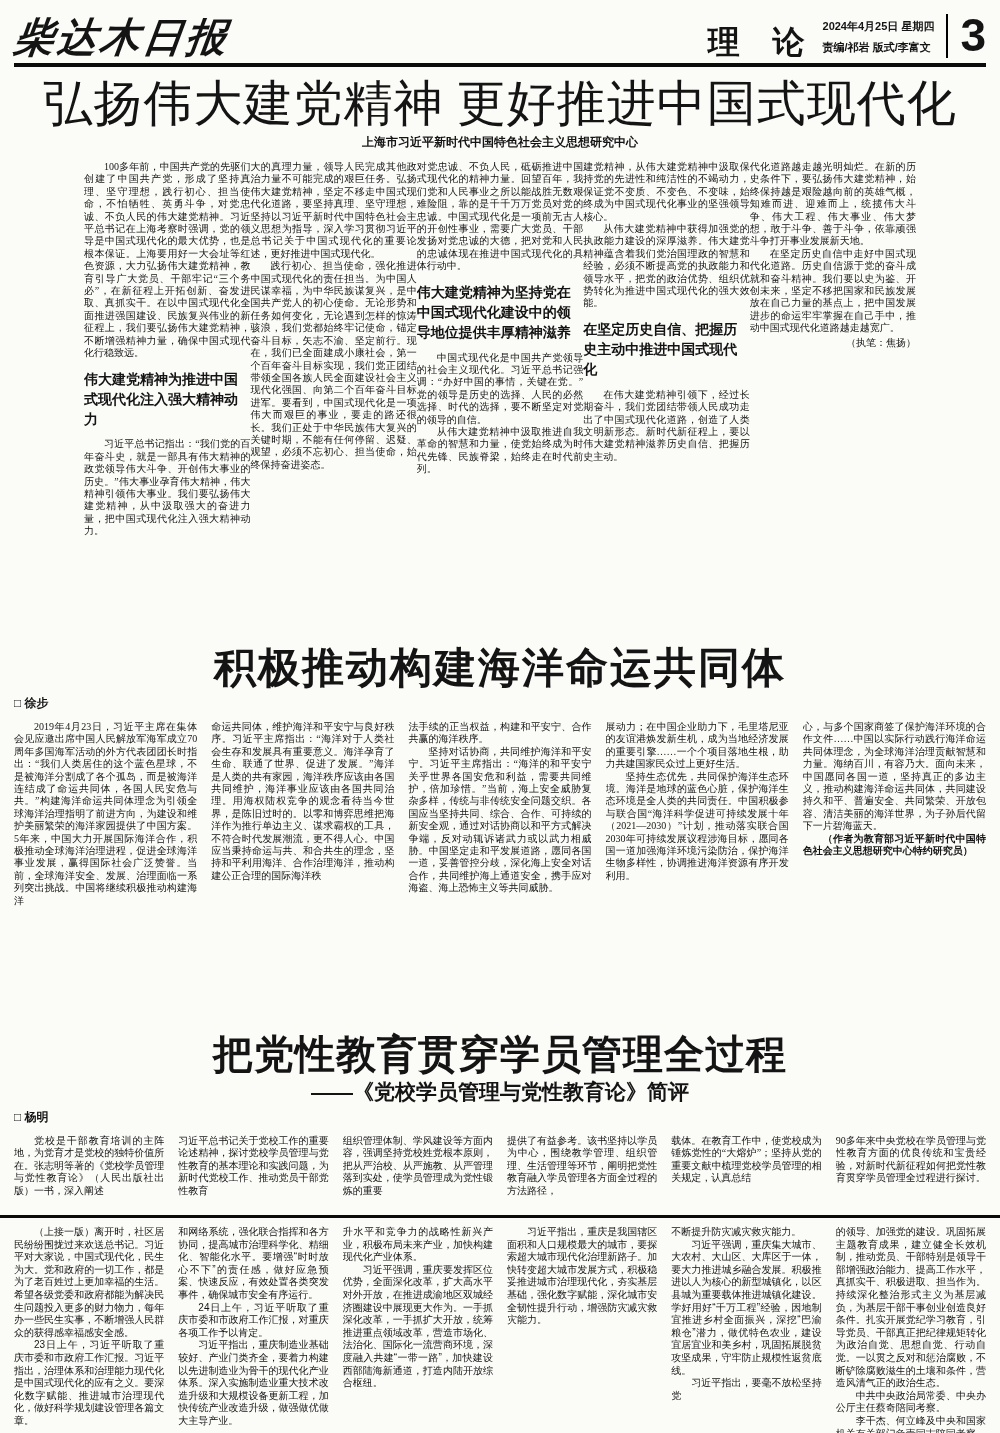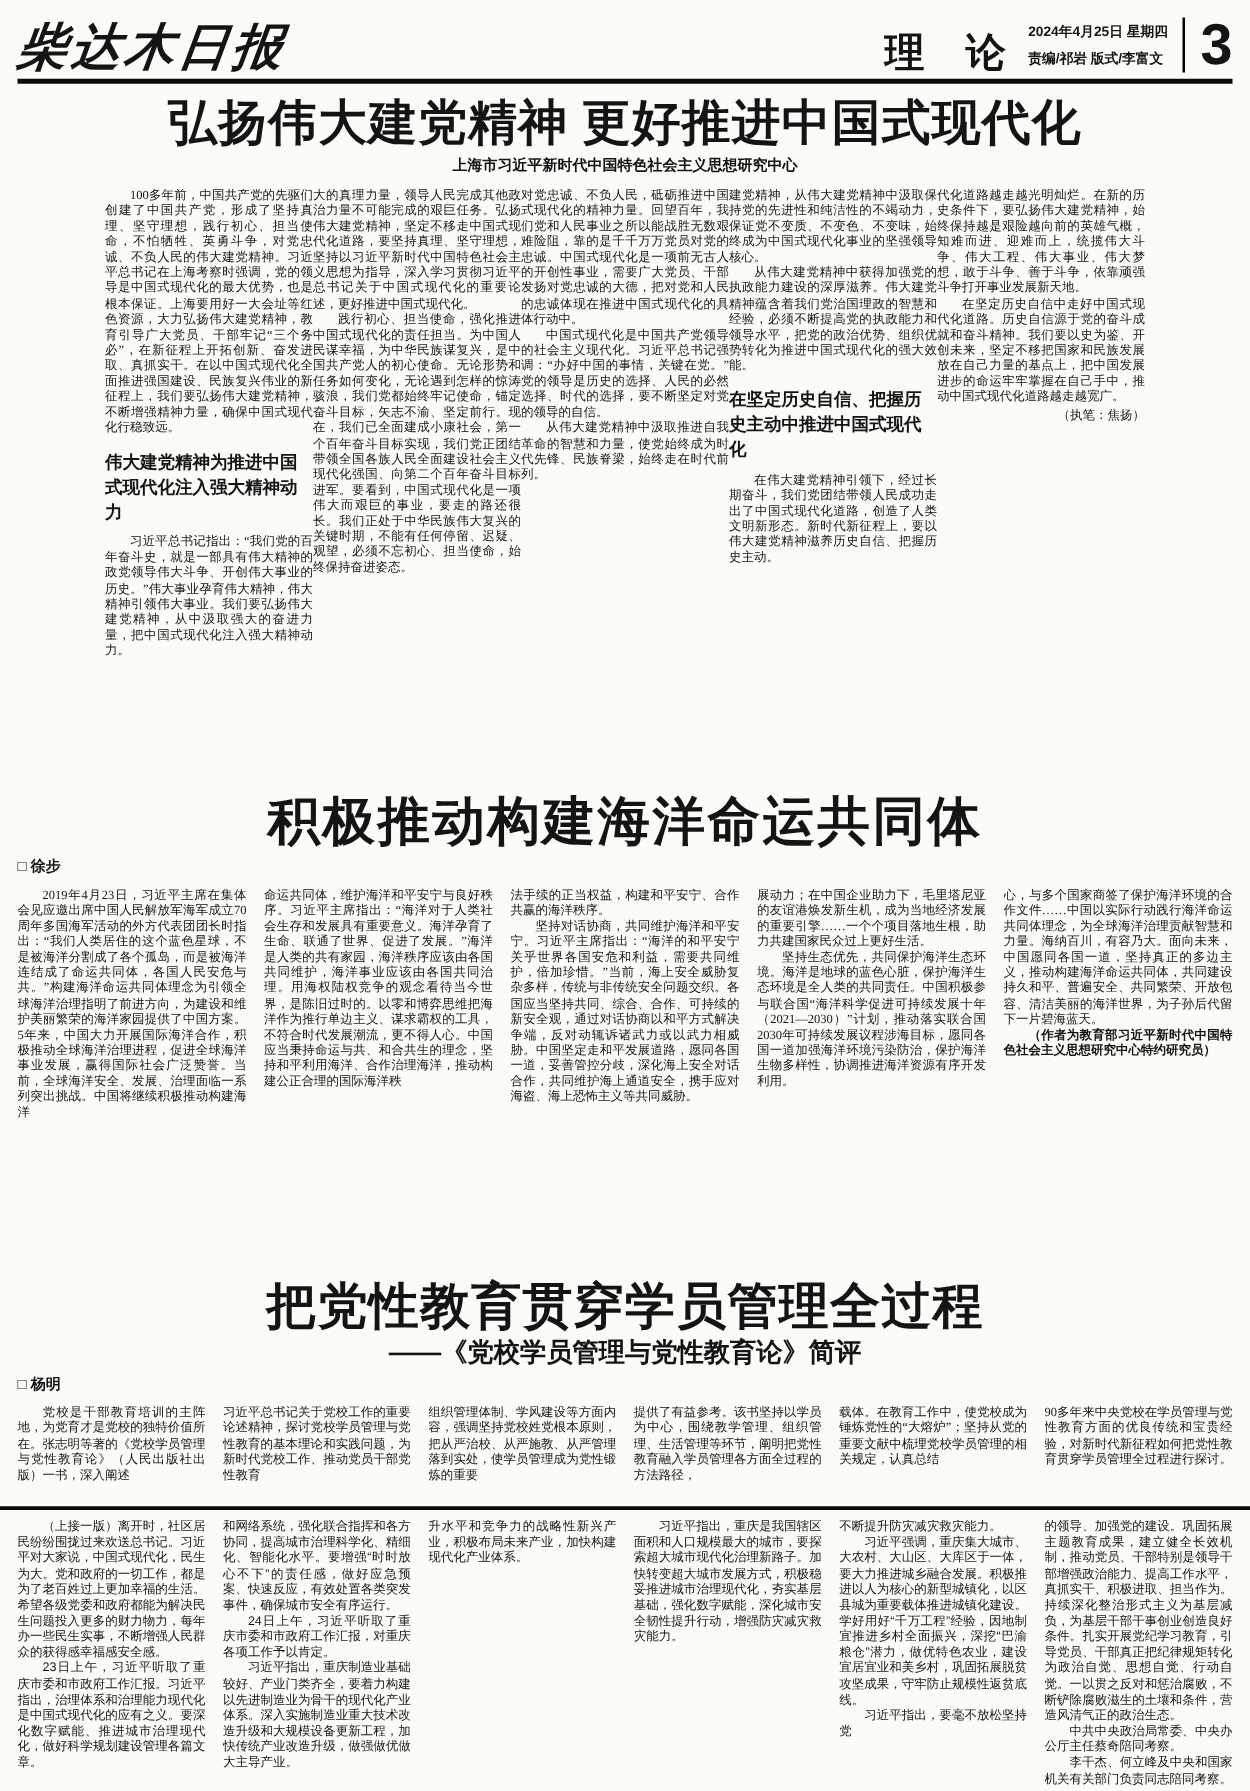--- a/index.html
+++ b/index.html
@@ -19,21 +19,21 @@
   
   .cols{display:flex;}
   .col{flex:1;overflow:hidden;text-align:justify;font-size:10px;line-height:12.4px;}
   .para{margin:0;text-indent:2em;}
   .cont{text-indent:0;}
   .subhead{font-weight:900;font-size:14px;line-height:1.45;margin:9px 0;text-indent:0;text-align:left;
     font-family:"Liberation Sans","DejaVu Sans",sans-serif;}
   .credit{text-align:right;margin:2px 0;text-indent:0;}
   .creditb{font-weight:bold;text-indent:2em;margin:0;}
   
-  .a1-title{text-align:center;font-size:39px;line-height:1;font-weight:700;margin:12px 0 6px;letter-spacing:1px;}
+  .a1-title{text-align:center;font-size:49px;line-height:1;font-weight:400;margin:12px 0 6px;letter-spacing:1px;}
   .a1-sub{text-align:center;font-size:12px;font-weight:bold;margin:0 0 10px;}
   .a1-wrap{padding:0 70px;}
   .a1 .col{height:470px;}
   
   .a2-title{text-align:center;font-size:42px;line-height:1;font-weight:900;margin:16px 0 6px;letter-spacing:2px;}
   .byline{font-size:12px;font-weight:bold;margin:0 0 9px;font-family:"Liberation Sans",sans-serif;}
   .a2 .col{height:300px;}
   .a2 .cols,.a3 .cols,.bo .cols{gap:14px;}
   
   .a3-title{text-align:center;font-size:40px;line-height:1;font-weight:900;margin:14px 0 3px;letter-spacing:1px;}
@@ -69,20 +69,21 @@
             <p class="para">100多年前，中国共产党的先驱们创建了中国共产党，形成了坚持真理、坚守理想，践行初心、担当使命，不怕牺牲、英勇斗争，对党忠诚、不负人民的伟大建党精神。习近平总书记在上海考察时强调，党的领导是中国式现代化的最大优势，也是根本保证。上海要用好一大会址等红色资源，大力弘扬伟大建党精神，教育引导广大党员、干部牢记“三个务必”，在新征程上开拓创新、奋发进取、真抓实干。在以中国式现代化全面推进强国建设、民族复兴伟业的新征程上，我们要弘扬伟大建党精神，不断增强精神力量，确保中国式现代化行稳致远。</p>
             <p class="subhead">伟大建党精神为推进中国式现代化注入强大精神动力</p>
             <p class="para">习近平总书记指出：“我们党的百年奋斗史，就是一部具有伟大精神的政党领导伟大斗争、开创伟大事业的历史。”伟大事业孕育伟大精神，伟大精神引领伟大事业。我们要弘扬伟大建党精神，从中汲取强大的奋进力量，把中国式现代化注入强大精神动力。</p>
           </div>
           <div class="col">
             <p class="para cont">大的真理力量，领导人民完成其他政治力量不可能完成的艰巨任务。弘扬伟大建党精神，坚定不移走中国式现代化道路，要坚持真理、坚守理想，坚持以习近平新时代中国特色社会主义思想为指导，深入学习贯彻习近平总书记关于中国式现代化的重要论述，更好推进中国式现代化。</p>
             <p class="para">践行初心、担当使命，强化推进中国式现代化的责任担当。为中国人民谋幸福，为中华民族谋复兴，是中国共产党人的初心使命。无论形势和任务如何变化，无论遇到怎样的惊涛骇浪，我们党都始终牢记使命，锚定奋斗目标，矢志不渝、坚定前行。现在，我们已全面建成小康社会，第一个百年奋斗目标实现，我们党正团结带领全国各族人民全面建设社会主义现代化强国、向第二个百年奋斗目标进军。要看到，中国式现代化是一项伟大而艰巨的事业，要走的路还很长。我们正处于中华民族伟大复兴的关键时期，不能有任何停留、迟疑、观望，必须不忘初心、担当使命，始终保持奋进姿态。</p>
           </div>
           <div class="col">
             <p class="para cont">对党忠诚、不负人民，砥砺推进中国式现代化的精神力量。回望百年，我们党和人民事业之所以能战胜无数艰难险阻，靠的是千千万万党员对党的忠诚。中国式现代化是一项前无古人的开创性事业，需要广大党员、干部发扬对党忠诚的大德，把对党和人民的忠诚体现在推进中国式现代化的具体行动中。</p>
+            <p class="subhead">伟大建党精神为坚持党在中国式现代化建设中的领导地位提供丰厚精神滋养</p>
             <p class="para">中国式现代化是中国共产党领导的社会主义现代化。习近平总书记强调：“办好中国的事情，关键在党。”党的领导是历史的选择、人民的必然选择、时代的选择，要不断坚定对党的领导的自信。</p>
             <p class="para">从伟大建党精神中汲取推进自我革命的智慧和力量，使党始终成为时代先锋、民族脊梁，始终走在时代前列。</p>
           </div>
           <div class="col">
             <p class="para cont">建党精神，从伟大建党精神中汲取保持党的先进性和纯洁性的不竭动力，保证党不变质、不变色、不变味，始终成为中国式现代化事业的坚强领导核心。</p>
             <p class="para">从伟大建党精神中获得加强党的执政能力建设的深厚滋养。伟大建党精神蕴含着我们党治国理政的智慧和经验，必须不断提高党的执政能力和领导水平，把党的政治优势、组织优势转化为推进中国式现代化的强大效能。</p>
             <p class="subhead">在坚定历史自信、把握历史主动中推进中国式现代化</p>
             <p class="para">在伟大建党精神引领下，经过长期奋斗，我们党团结带领人民成功走出了中国式现代化道路，创造了人类文明新形态。新时代新征程上，要以伟大建党精神滋养历史自信、把握历史主动。</p>
           </div>
           <div class="col">
@@ -153,20 +154,21 @@
           <p class="para">（上接一版）离开时，社区居民纷纷围拢过来欢送总书记。习近平对大家说，中国式现代化，民生为大。党和政府的一切工作，都是为了老百姓过上更加幸福的生活。希望各级党委和政府都能为解决民生问题投入更多的财力物力，每年办一些民生实事，不断增强人民群众的获得感幸福感安全感。</p>
           <p class="para">23日上午，习近平听取了重庆市委和市政府工作汇报。习近平指出，治理体系和治理能力现代化是中国式现代化的应有之义。要深化数字赋能、推进城市治理现代化，做好科学规划建设管理各篇文章。</p>
         </div>
         <div class="col">
           <p class="para cont">和网络系统，强化联合指挥和各方协同，提高城市治理科学化、精细化、智能化水平。要增强“时时放心不下”的责任感，做好应急预案、快速反应，有效处置各类突发事件，确保城市安全有序运行。</p>
           <p class="para">24日上午，习近平听取了重庆市委和市政府工作汇报，对重庆各项工作予以肯定。</p>
           <p class="para">习近平指出，重庆制造业基础较好、产业门类齐全，要着力构建以先进制造业为骨干的现代化产业体系。深入实施制造业重大技术改造升级和大规模设备更新工程，加快传统产业改造升级，做强做优做大主导产业。</p>
         </div>
         <div class="col">
           <p class="para cont">升水平和竞争力的战略性新兴产业，积极布局未来产业，加快构建现代化产业体系。</p>
+          <p class="para">习近平强调，重庆要发挥区位优势，全面深化改革，扩大高水平对外开放，在推进成渝地区双城经济圈建设中展现更大作为。一手抓深化改革，一手抓扩大开放，统筹推进重点领域改革，营造市场化、法治化、国际化一流营商环境，深度融入共建“一带一路”，加快建设西部陆海新通道，打造内陆开放综合枢纽。</p>
         </div>
         <div class="col">
           <p class="para">习近平指出，重庆是我国辖区面积和人口规模最大的城市，要探索超大城市现代化治理新路子。加快转变超大城市发展方式，积极稳妥推进城市治理现代化，夯实基层基础，强化数字赋能，深化城市安全韧性提升行动，增强防灾减灾救灾能力。</p>
         </div>
         <div class="col">
           <p class="para cont">不断提升防灾减灾救灾能力。</p>
           <p class="para">习近平强调，重庆集大城市、大农村、大山区、大库区于一体，要大力推进城乡融合发展。积极推进以人为核心的新型城镇化，以区县城为重要载体推进城镇化建设。学好用好“千万工程”经验，因地制宜推进乡村全面振兴，深挖“巴渝粮仓”潜力，做优特色农业，建设宜居宜业和美乡村，巩固拓展脱贫攻坚成果，守牢防止规模性返贫底线。</p>
           <p class="para">习近平指出，要毫不放松坚持党</p>
         </div>
         <div class="col">

